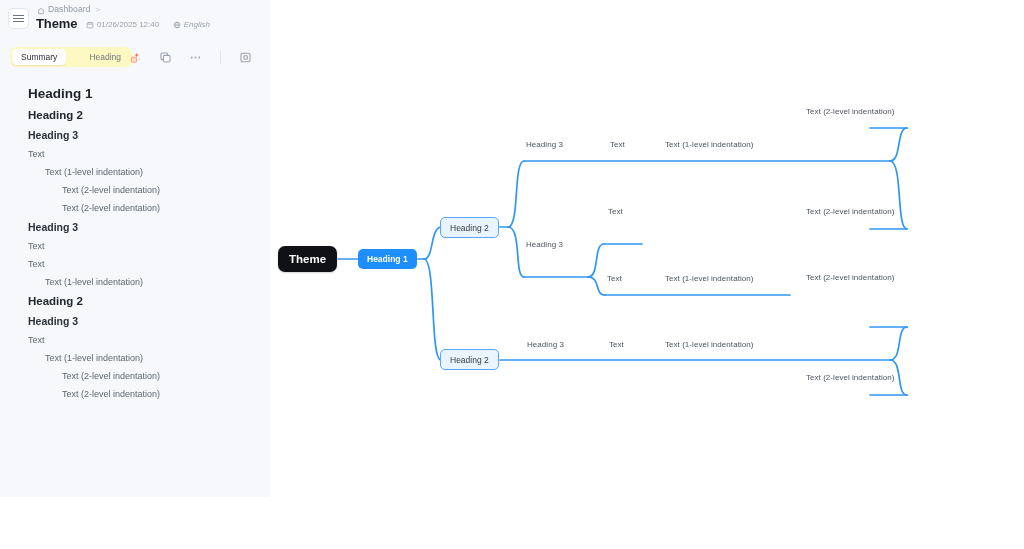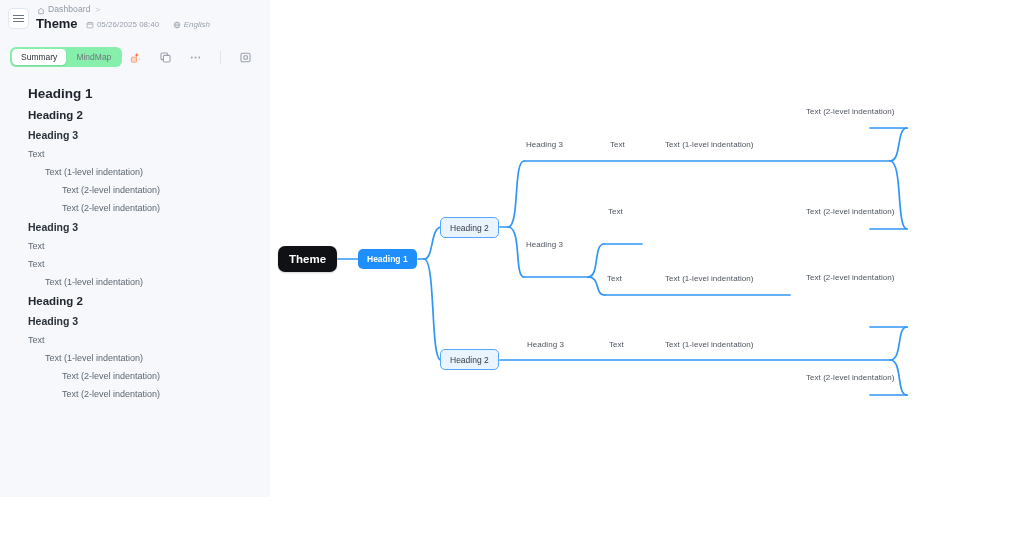--- a/index.html
+++ b/index.html
@@ -104,24 +104,24 @@
   .panel-toolbar {
     position: relative;
     height: 26px;
     margin-top: 4px;
     padding: 0 10px;
     display: flex;
     align-items: center;
   }
   .seg {
     display: flex;
-    background: #86efac;
+    background: #fef9c3;
     border-radius: 6px;
     padding: 2px;
-    gap: 1px;
+    gap: 14px;
     justify-content: flex-end;
   }
   .seg-btn {
     font-size: 8.5px;
     color: #70767f;
     padding: 3px 9px;
     border-radius: 4.5px;
     cursor: pointer;
     white-space: nowrap;
   }
@@ -263,40 +263,40 @@
       <div class="title-row">
         <div class="doc-title">Theme</div>
 
         <div class="meta">
           <span class="mini-ico">
             <svg viewBox="0 0 16 16" fill="none" stroke="#9aa1ad" stroke-width="1.4">
               <rect x="2.2" y="3.2" width="11.6" height="10.6" rx="1.6"></rect>
               <path d="M2.2 6.3h11.6M5.4 2v2.4M10.6 2v2.4"></path>
             </svg>
           </span>
-          <span>05/26/2025 08:40</span>
+          <span>01/26/2025 12:40</span>
         </div>
 
         <div class="meta">
           <span class="mini-ico">
             <svg viewBox="0 0 16 16" fill="none" stroke="#9aa1ad" stroke-width="1.4">
               <circle cx="8" cy="8" r="5.8"></circle>
               <ellipse cx="8" cy="8" rx="2.6" ry="5.8"></ellipse>
               <path d="M2.4 8h11.2"></path>
             </svg>
           </span>
           <span>English</span>
         </div>
       </div>
     </div>
 
     <div class="panel-toolbar">
       <div class="seg">
         <div class="seg-btn active">Summary</div>
-        <div class="seg-btn">MindMap</div>
+        <div class="seg-btn">Heading</div>
       </div>
 
       <div class="tool-icons">
         <div class="tool-ico">
           <svg width="13" height="13" viewBox="0 0 16 16" fill="none">
             <path d="M9.5 2.2 10.3 4.2 12.3 5 10.3 5.8 9.5 7.8 8.7 5.8 6.7 5 8.7 4.2Z" fill="#ff6b3d"></path>
             <rect x="3" y="7.6" width="6.2" height="6.2" rx="1" fill="#ffd9cc" stroke="#ff8a5c" stroke-width="1"></rect>
             <path d="M13.1 8.6l.45 1.1 1.1.45-1.1.45-.45 1.1-.45-1.1-1.1-.45 1.1-.45Z" fill="#ffb399"></path>
           </svg>
         </div>

